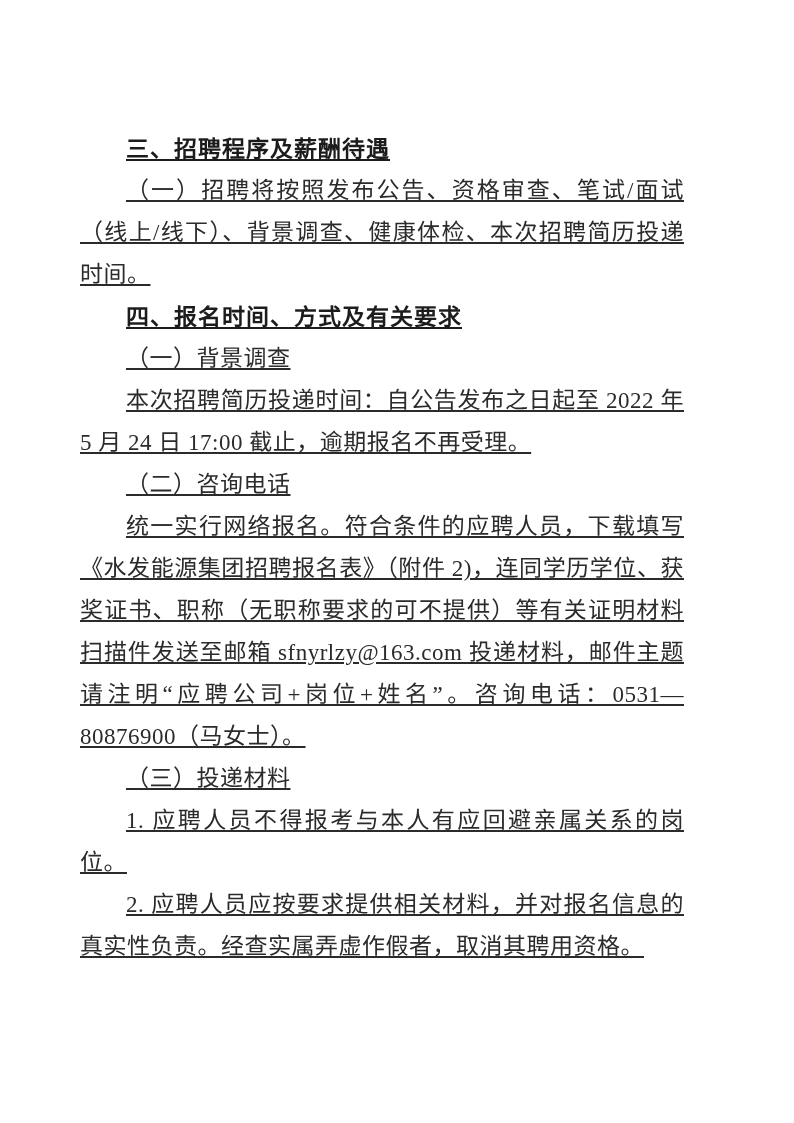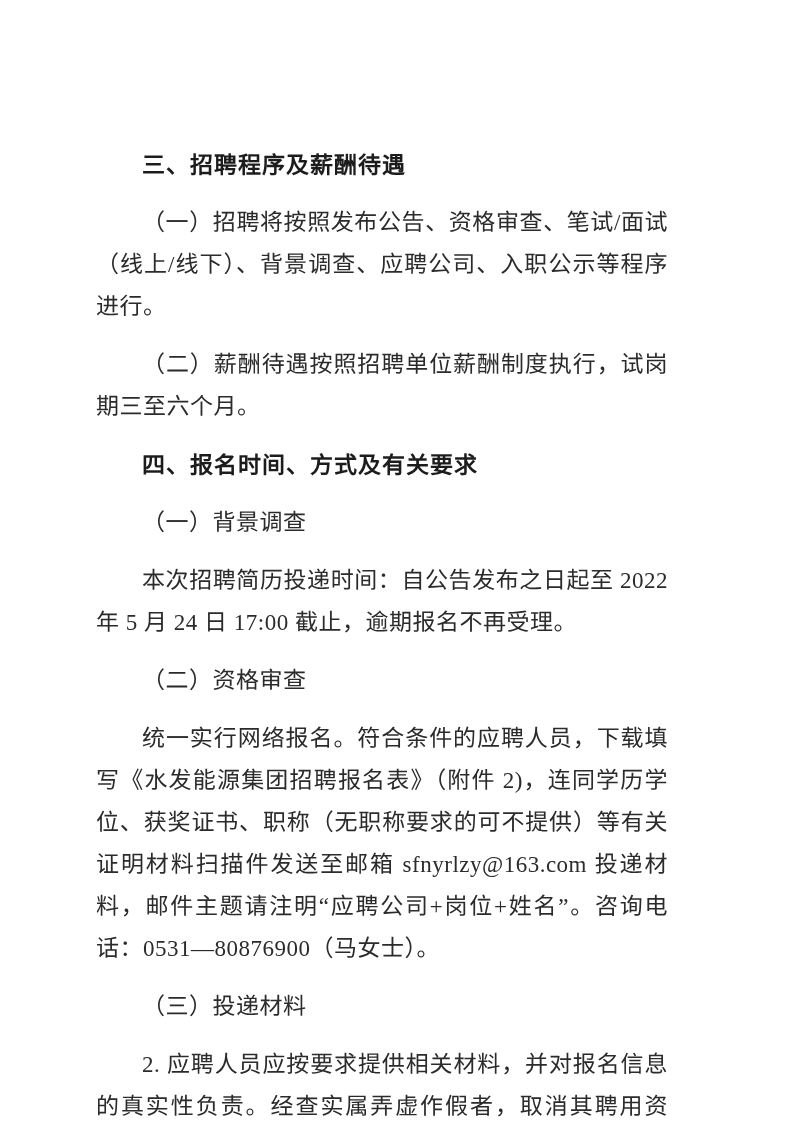--- a/index.html
+++ b/index.html
@@ -23,40 +23,41 @@
     left: 80px;
     top: 128px;
     width: 604px;
     font-size: 23px;
     line-height: 42px;
     text-align: justify;
     text-align-last: left;
     letter-spacing: 0.5px;
   }
   .content p {
-    margin: 16px;
+    margin: 0;
     padding: 0;
     text-indent: 2em;
+    text-decoration: underline;
   }
   .content .heading {
     font-family: "Liberation Sans", "DejaVu Sans", sans-serif;
     font-weight: 700;
     color: #1c1c1c;
     letter-spacing: 1px;
   }
 </style>
 </head>
 <body>
 
 <div class="page">
   <div class="content">
     <p class="heading">三、招聘程序及薪酬待遇</p>
-    <p>（一）招聘将按照发布公告、资格审查、笔试/面试（线上/线下）、背景调查、应聘公司、入职公示等程序进行。</p>
-    <p>（二）薪酬待遇按照招聘单位薪酬制度执行，试岗期三至六个月。</p>
+    <p>（一）招聘将按照发布公告、资格审查、笔试/面试（线上/线下）、背景调查、健康体检、本次招聘简历投递时间。</p>
     <p class="heading">四、报名时间、方式及有关要求</p>
     <p>（一）背景调查</p>
     <p>本次招聘简历投递时间：自公告发布之日起至 2022 年 5 月 24 日 17:00 截止，逾期报名不再受理。</p>
-    <p>（二）资格审查</p>
+    <p>（二）咨询电话</p>
     <p>统一实行网络报名。符合条件的应聘人员，下载填写《水发能源集团招聘报名表》（附件 2)，连同学历学位、获奖证书、职称（无职称要求的可不提供）等有关证明材料扫描件发送至邮箱 sfnyrlzy@163.com 投递材料，邮件主题请注明“应聘公司+岗位+姓名”。咨询电话：0531—80876900（马女士）。</p>
     <p>（三）投递材料</p>
+    <p>1. 应聘人员不得报考与本人有应回避亲属关系的岗位。</p>
     <p>2. 应聘人员应按要求提供相关材料，并对报名信息的真实性负责。经查实属弄虚作假者，取消其聘用资格。</p>
   </div>
 </div>
 
 </body></html>

